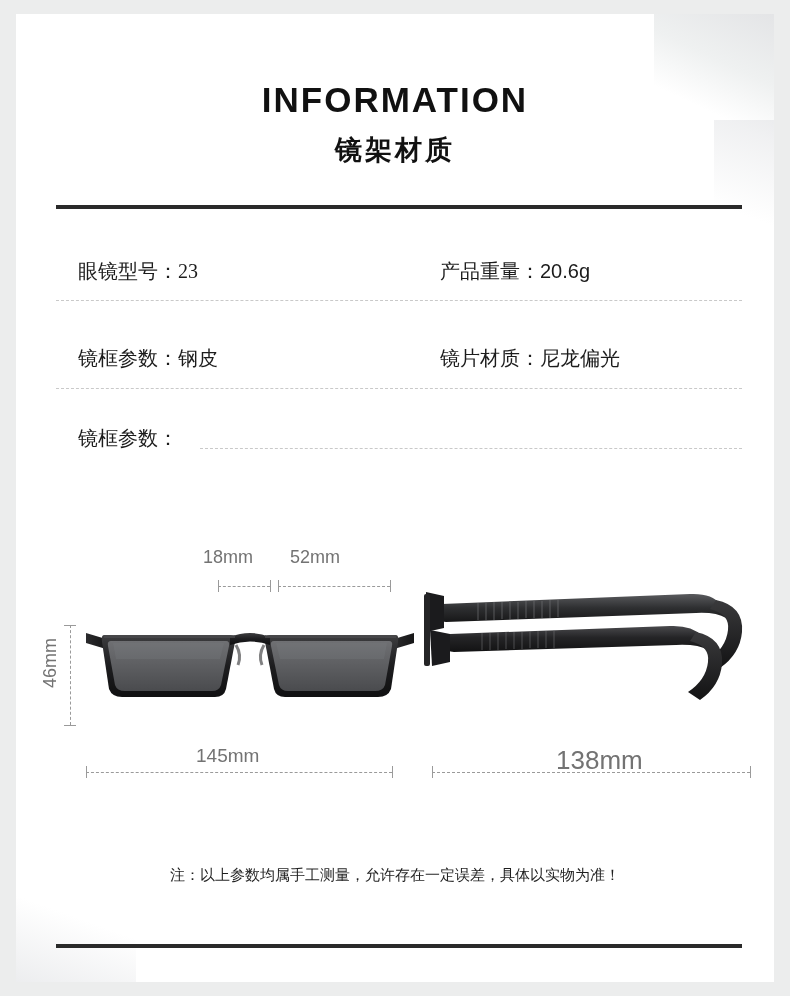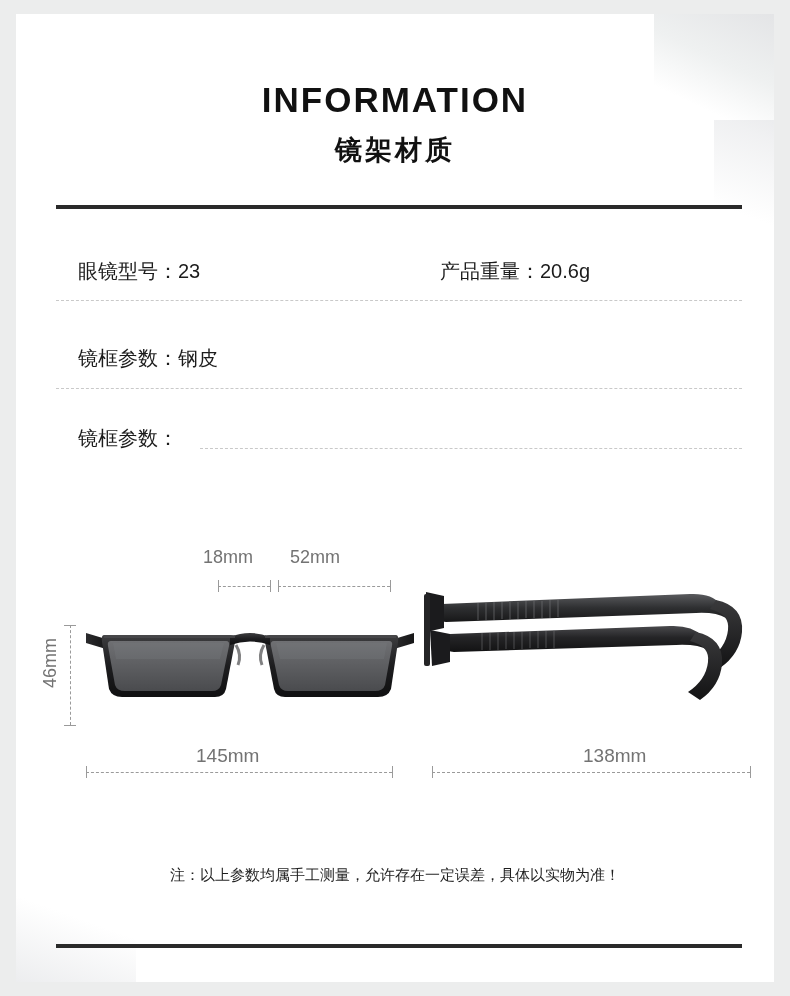--- a/index.html
+++ b/index.html
@@ -190,25 +190,26 @@
 <div class="corner-shade2"></div>
 <div class="corner-shade-bl"></div>
 
 <div class="content">
 
   <div class="title-main">INFORMATION</div>
   <div class="title-sub">镜架材质</div>
 
   <div class="rule-top"></div>
 
-  <div class="spec-label" style="left:78px; top:258px;">眼镜型号：23</div>
+  <div class="spec-label" style="left:78px; top:258px;font-family:Liberation Serif, serif;">眼镜型号：23</div>
   <div class="spec-label" style="left:440px; top:258px;">产品重量：20.6g</div>
   <div class="dashed-line" style="left:56px; top:300px;"></div>
 
   <div class="spec-label" style="left:78px; top:345px;">镜框参数：钢皮</div>
+  <div class="spec-label" style="left:440px; top:345px;">镜片材质：尼龙偏光</div>
   <div class="dashed-line" style="left:56px; top:388px;"></div>
 
   <div class="spec-label" style="left:78px; top:425px;">镜框参数：</div>
   <div class="dashed-line short-right" style="top:448px;"></div>
 
   <div class="diagram">
 
     <div class="dim-text" style="left:203px; top:27px;">18mm</div>
     <div class="dim-text" style="left:290px; top:27px;">52mm</div>
 
@@ -319,21 +320,21 @@
         <line x1="134" y1="48" x2="134" y2="66"></line>
       </g>
 
       <path d="M276 50 Q304 56 302 82 Q300 104 280 118 L268 110 Q286 98 288 80 Q290 64 270 59 Z" fill="url(#tipGrad)"></path>
 
       <path d="M6 10 L24 14 L24 46 L6 50 Z" fill="#1b1b1d"></path>
       <path d="M10 48 L30 52 L30 80 L12 84 Z" fill="#1b1b1d"></path>
       <rect x="4" y="12" width="6" height="72" rx="2" fill="#242426"></rect>
     </svg>
 
-    <div class="dim-text" style="left:583px; top:225px; font-size:19px;">138mm</div>
+    <div class="dim-text" style="left:556px; top:225px; font-size:26px;">138mm</div>
     <div class="measure-h" style="left:432px; top:252px; width:318px;"></div>
     <div class="tick" style="left:432px; top:246px; height:12px;"></div>
     <div class="tick" style="left:750px; top:246px; height:12px;"></div>
   </div>
 
   <div class="note">注：以上参数均属手工测量，允许存在一定误差，具体以实物为准！</div>
 
   <div class="rule-bottom"></div>
 </div>
 

